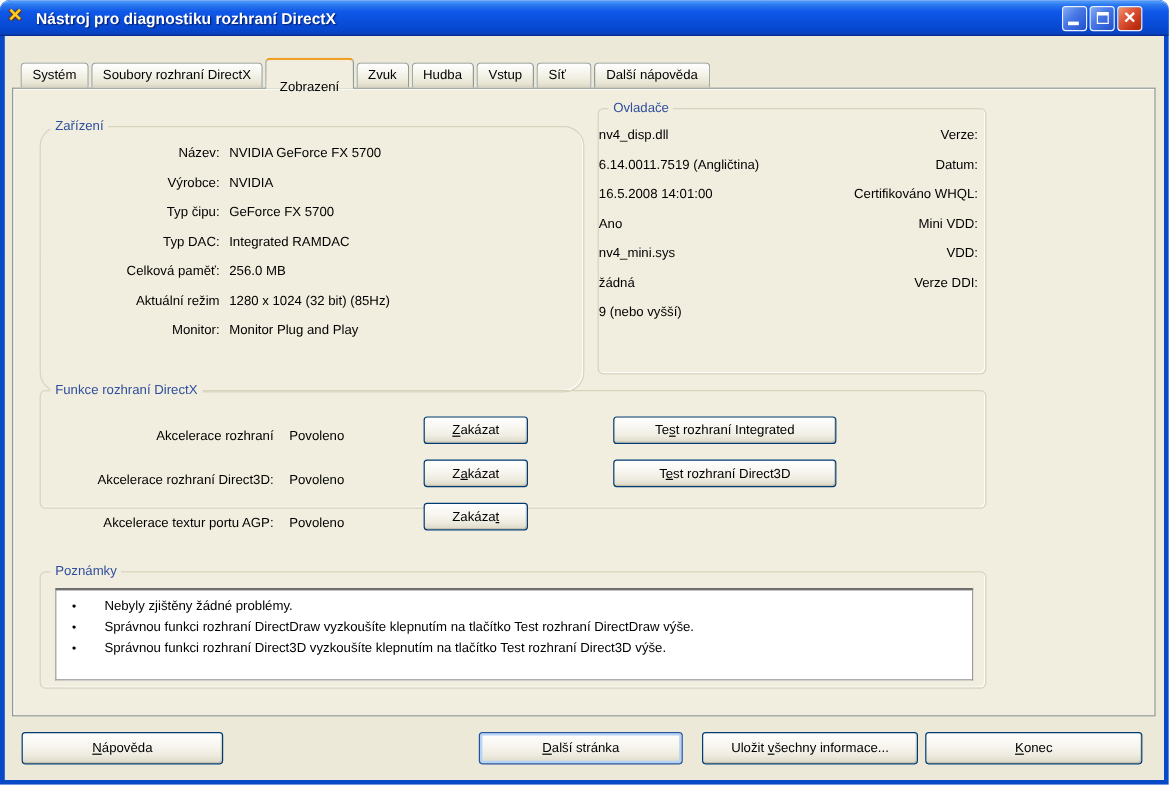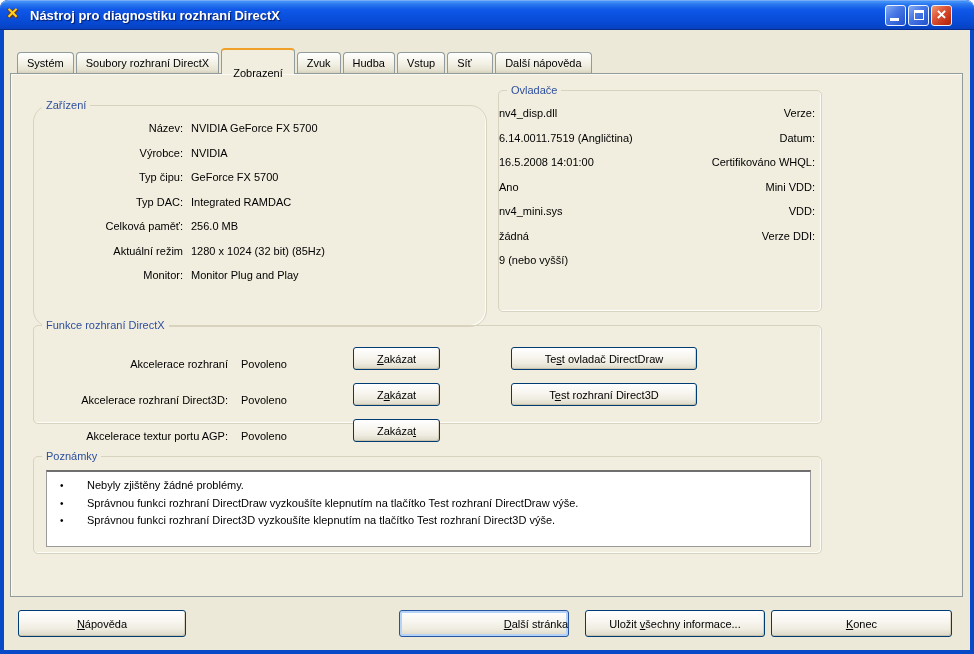--- a/index.html
+++ b/index.html
@@ -43,21 +43,21 @@
   
   .panel{position:absolute;left:6px;top:43px;width:953px;height:524px;box-sizing:border-box;
     background:#F1EEDF;border:1px solid #919B9C;z-index:1;
     box-shadow:inset 1px 1px 0 #FBFAF2;}
   .group{position:absolute;border:1px solid #D7D3BE;border-radius:5px;box-sizing:border-box;
     box-shadow:inset -1px -1px 0 rgba(255,255,255,.8);}
   .gcap{position:absolute;top:-8px;left:8px;background:#F1EEDF;padding:0 4px;color:#2F4F9E;line-height:14px;}
   .g-device{left:22px;top:31px;width:454px;height:222px;border-radius:17px;}
   .g-drivers{left:487px;top:16px;width:324px;height:222px;}
   .g-features{left:22px;top:251px;width:789px;height:99px;}
-  .g-notes{left:22px;top:382px;width:789px;height:98px;}
+  .g-notes{left:22px;top:402px;width:789px;height:98px;}
   
   .kv{position:absolute;left:0;right:6px;top:10px;display:grid;column-gap:8px;}
   .g-device .kv{grid-template-columns:149px 1fr;}
   .g-drivers .kv{grid-template-columns:137px 1fr;}
   .kv .k{text-align:right;line-height:24.5px;white-space:nowrap;}
   .kv .v{line-height:24.5px;white-space:nowrap;}
   
   .feat-row{position:absolute;left:12px;width:765px;height:23px;display:flex;align-items:flex-end;}
   .fr1{top:21px;}.fr2{top:57px;}.fr3{top:93px;}
   .feat-label{width:182px;text-align:right;white-space:nowrap;flex:none;}
@@ -74,21 +74,21 @@
     background:#fff;border:1px solid #9A9A9A;border-top:2px solid #6F6F6F;padding:5px 8px 0 0;overflow:hidden;}
   .note{display:flex;line-height:17.5px;}
   .note .bullet{width:40px;flex:none;text-align:left;padding-left:13px;box-sizing:border-box;font-size:10px;}
   .note .ntext{white-space:nowrap;}
   
   .fbtn{position:absolute;top:580px;height:27px;}
   .b-help{left:14px;width:168px;}
   .b-next{left:395px;width:170px;}
   .b-save{left:581px;width:180px;}
   .b-exit{left:767px;width:181px;}
-  .btn.focused{box-shadow:inset 0 0 0 2px #B5D3F7, inset -1px -1px 0 rgba(160,150,120,.2);border-color:#26539E;justify-content:flex-end;}
+  .btn.focused{box-shadow:inset 0 0 0 2px #B5D3F7, inset -1px -1px 0 rgba(160,150,120,.2);border-color:#26539E;}
 </style>
 </head>
 <body>
 
 <div class="window">
 
   <div class="titlebar">
     <span class="app-icon">
         <span class="x-glyph">×</span>
       </span>
@@ -163,21 +163,21 @@
       <div class="group g-features">
         <span class="gcap">Funkce rozhraní DirectX</span>
 
         <div class="feat-row fr1">
           <span class="feat-label">Akcelerace rozhraní</span>
           <span class="feat-value">Povoleno</span>
           <span class="btn btn-disable">
               <span><span></span><span class="key-u">Z</span><span>akázat</span></span>
             </span>
           <span class="btn btn-test">
-              <span><span>Te</span><span class="key-u">s</span><span>t ovladač DirectDraw</span></span>
+              <span><span>Te</span><span class="key-u">s</span><span>t rozhraní Integrated</span></span>
             </span>
         </div>
 
         <div class="feat-row fr2">
           <span class="feat-label">Akcelerace rozhraní Direct3D:</span>
           <span class="feat-value">Povoleno</span>
           <span class="btn btn-disable">
               <span><span>Z</span><span class="key-u">a</span><span>kázat</span></span>
             </span>
           <span class="btn btn-test">

